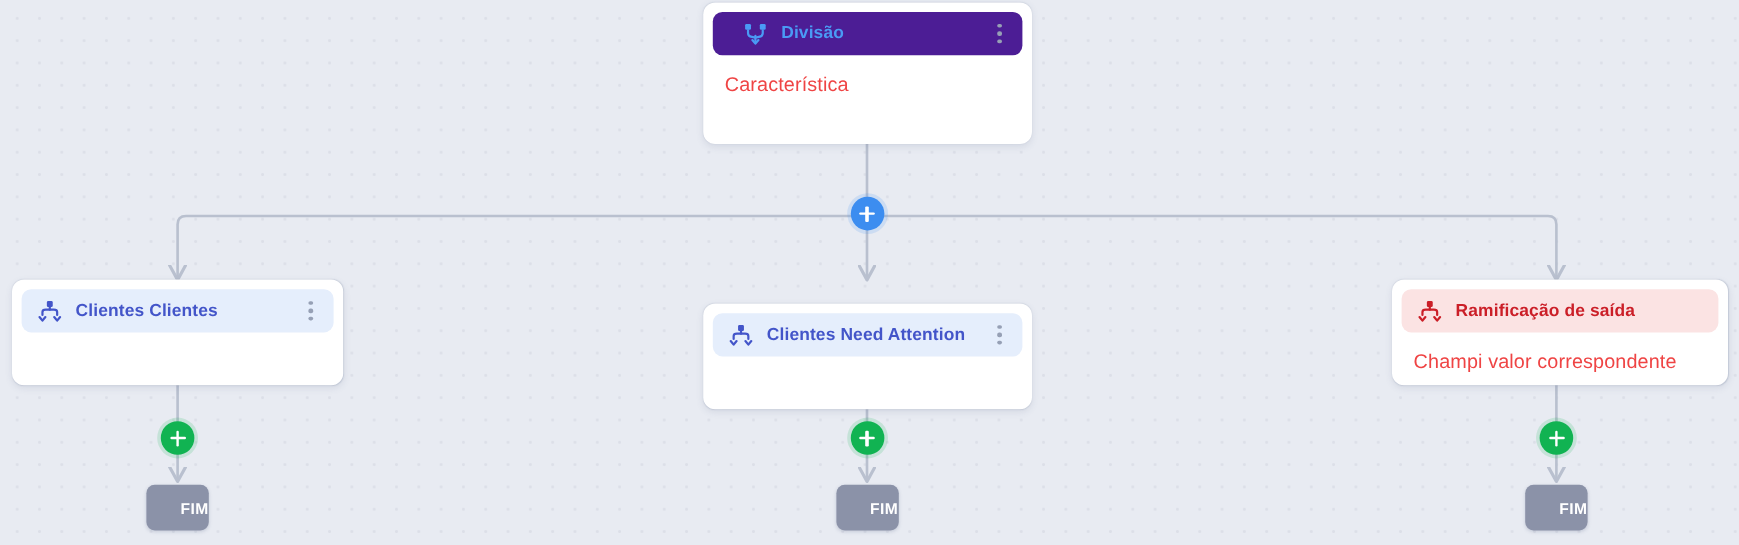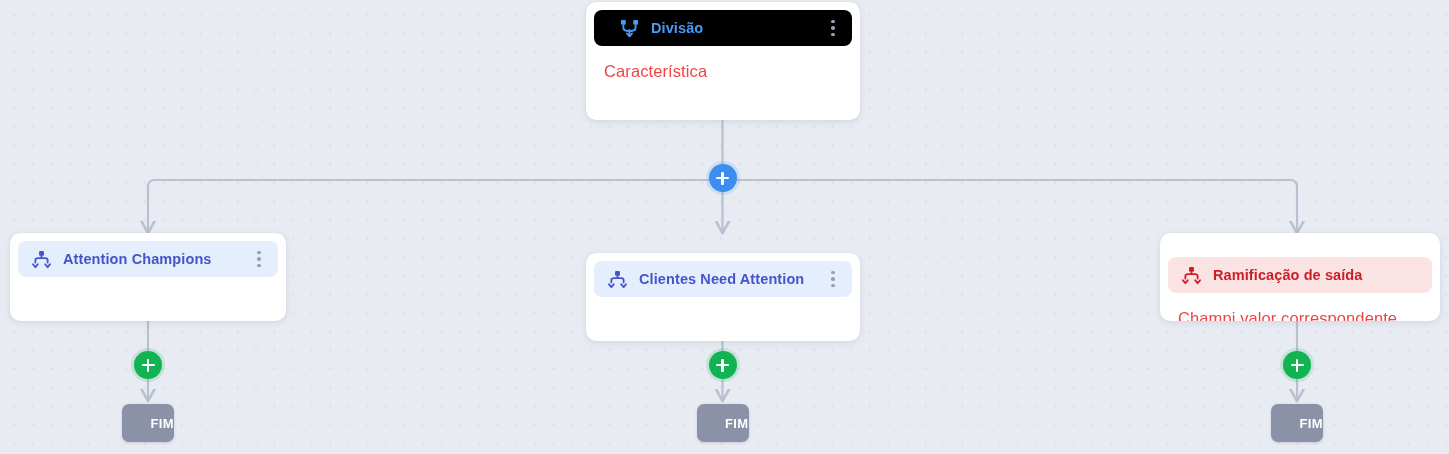--- a/index.html
+++ b/index.html
@@ -46,23 +46,23 @@
   }
 
   .node-header {
     display: flex;
     align-items: center;
     border-radius: 8px;
     height: 36px;
     padding: 0 10px 0 12px;
     box-sizing: border-box;
   }
-  .node-header.blue { background: #000000; padding-left: 24px; }
+  .node-header.blue { background: #4c1d95; padding-left: 24px; }
   .node-header.indigo { background: #e5eefc; }
-  .node-header.red { background: #fbe3e3; margin-top: 16px; }
+  .node-header.red { background: #fbe3e3; }
 
   .node-icon {
     display: flex;
     align-items: center;
     justify-content: center;
     width: 22px;
     height: 22px;
     flex: 0 0 22px;
   }
 
@@ -212,21 +212,21 @@
     <div class="node-header indigo">
       <span class="node-icon">
         <svg width="21" height="21" viewBox="0 0 24 24" fill="none">
           <rect x="9.2" y="2.2" width="5.6" height="5.6" rx="1.3" fill="#4355c9"></rect>
           <path d="M12 7.8 V10.4" stroke="#4355c9" stroke-width="2.1" stroke-linecap="round"></path>
           <path d="M5 15.4 V12.6 Q5 10.4 8.2 10.4 L15.8 10.4 Q19 10.4 19 12.6 V15.4" stroke="#4355c9" stroke-width="2.1" fill="none" stroke-linecap="round"></path>
           <path d="M2.2 17.4 L5 20.8 L7.8 17.4" stroke="#4355c9" stroke-width="2.1" fill="none" stroke-linecap="round" stroke-linejoin="round"></path>
           <path d="M16.2 17.4 L19 20.8 L21.8 17.4" stroke="#4355c9" stroke-width="2.1" fill="none" stroke-linecap="round" stroke-linejoin="round"></path>
         </svg>
       </span>
-      <span class="node-title indigo">Attention Champions</span>
+      <span class="node-title indigo">Clientes Clientes</span>
       <span class="kebab">
         <span></span>
           <span></span>
           <span></span>
       </span>
     </div>
   </div>
 
   <div class="node" style="left:586px; top:233px; width:274px; height:88px;margin-top:20px;">
     <div class="node-header indigo">

